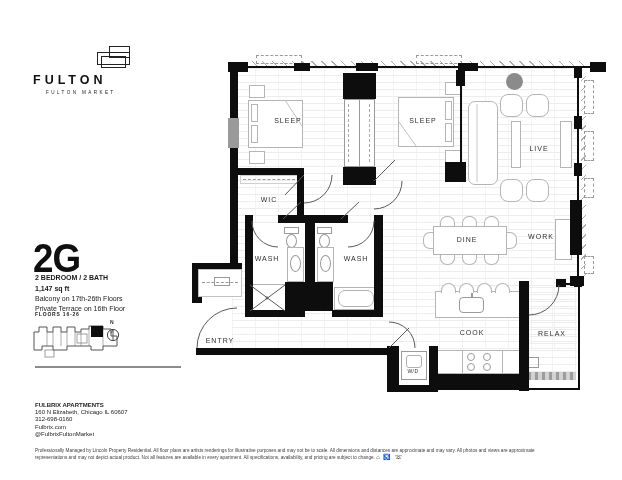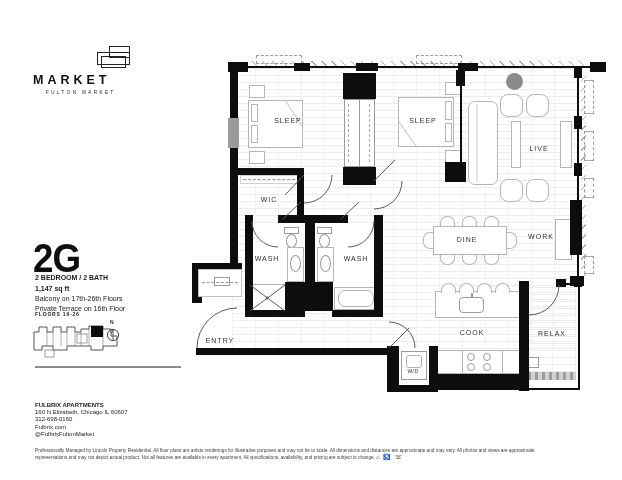--- a/index.html
+++ b/index.html
@@ -38,21 +38,21 @@
 </style>
 </head>
 <body>
 
 <div class="page">
 
   <div>
     <div class="o" style="left:109px;top:46px;width:21px;height:12px;border-color:#222;"></div>
     <div class="o" style="left:97px;top:52px;width:33px;height:13px;border-color:#222;"></div>
     <div class="o" style="left:101px;top:56px;width:25px;height:12px;border-color:#222;"></div>
-    <div class="brand-name">MARKET</div>
+    <div class="brand-name">FULTON</div>
     <div class="brand-tag">FULTON MARKET</div>
   </div>
 
   <div class="unit-code">2G</div>
   <div class="a" style="left:35px;top:272px;">
     <div class="unit-line-b">2 BEDROOM / 2 BATH</div>
     <div class="unit-line-b">1,147 sq ft</div>
     <div class="unit-line">Balcony on 17th-26th Floors</div>
     <div class="unit-line">Private Terrace on 16th Floor</div>
   </div>

